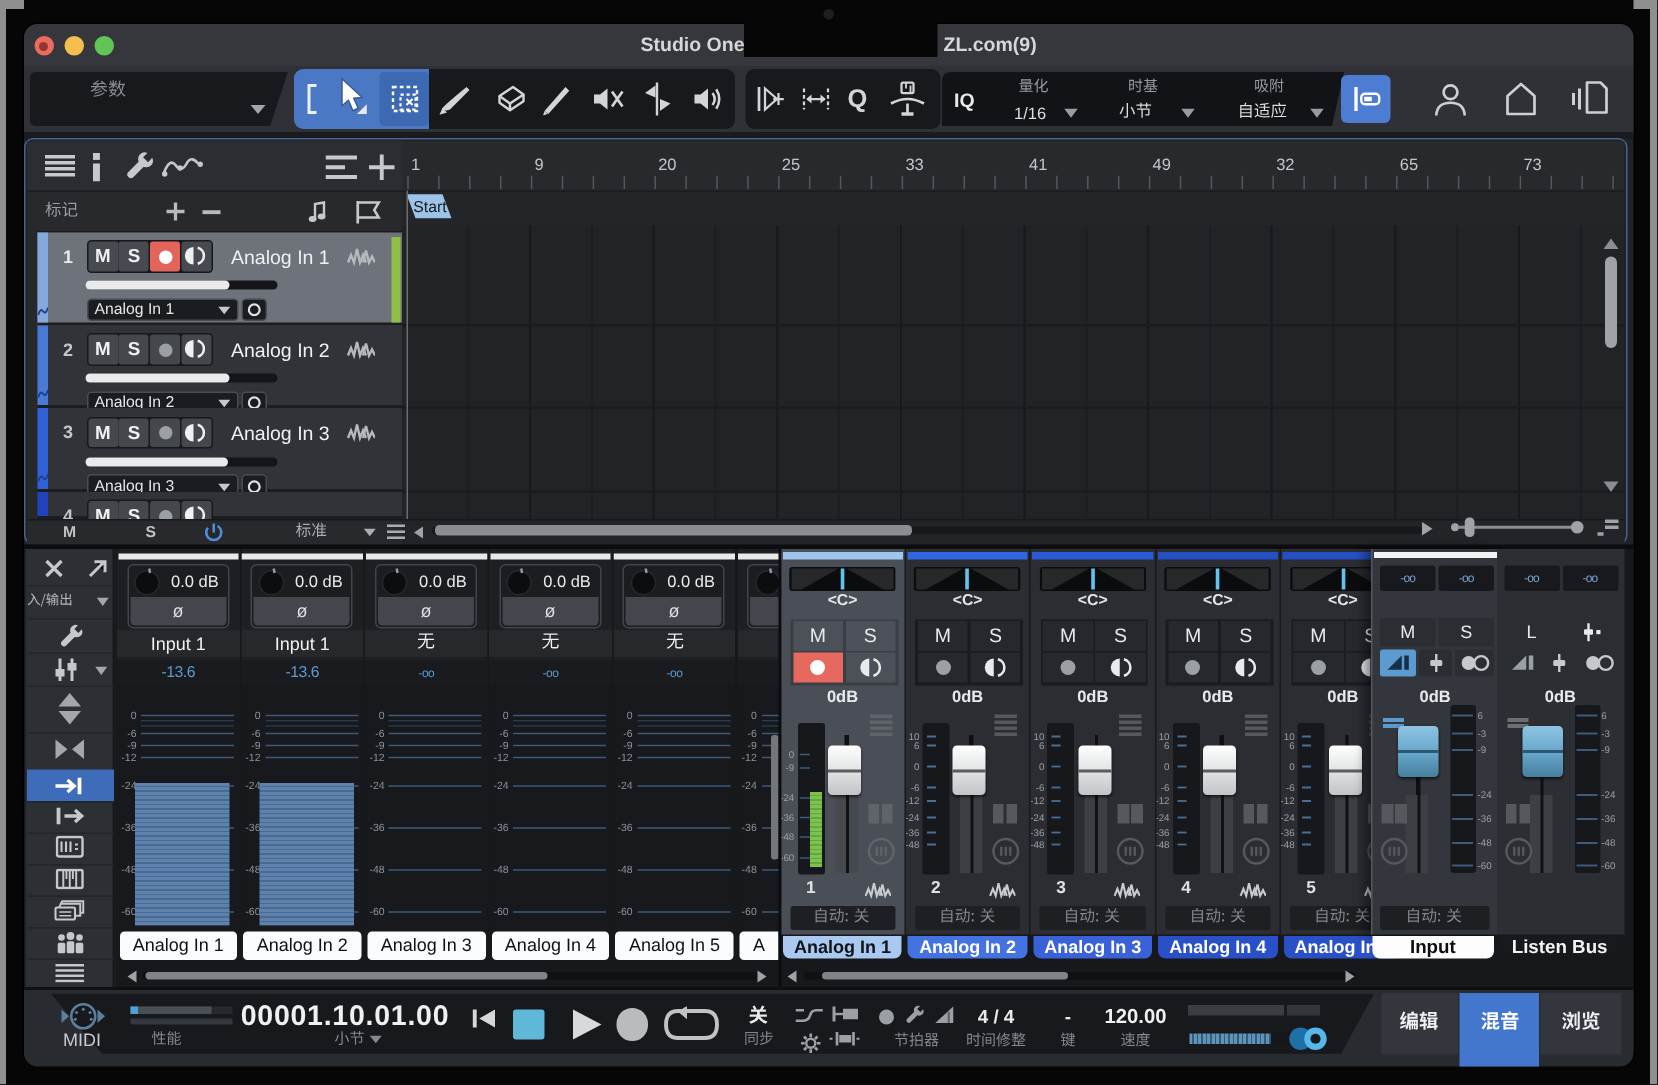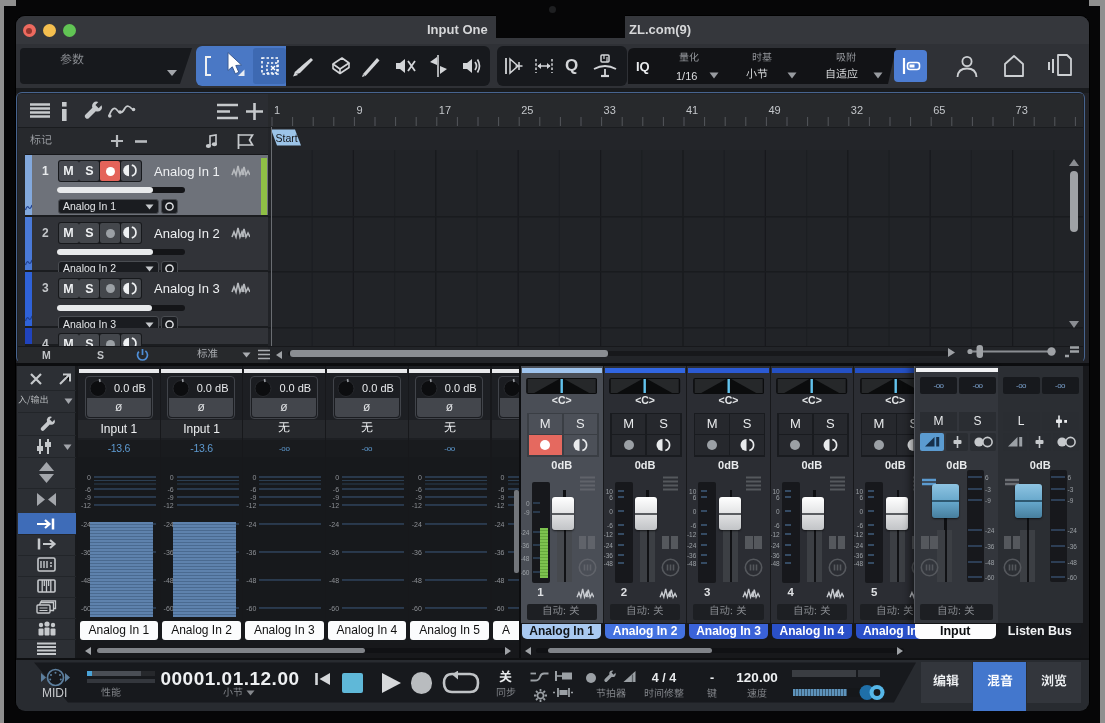--- a/index.html
+++ b/index.html
@@ -56,21 +56,21 @@
 <div style="position:absolute;left:0px;top:0px;width:4px;height:723px;background:#8f8f8f;"></div>
 <div style="position:absolute;left:1100px;top:0px;width:5px;height:723px;background:#8f8f8f;"></div>
 <div style="position:absolute;left:0px;top:0px;width:16px;height:6px;background:#8f8f8f;"></div>
 <div style="position:absolute;left:1089px;top:0px;width:16px;height:6px;background:#8f8f8f;"></div>
 <div style="position:absolute;left:15px;top:15px;width:1075px;height:696px;background:#212227;border-radius:10px;border:1px solid #000;overflow:hidden;"></div>
 <div style="position:absolute;left:16px;top:16px;width:1073px;height:28px;background:#35373c;border-radius:9px 9px 0 0;"></div>
 <div style="position:absolute;left:22.5px;top:23.5px;width:13px;height:13px;background:#ed6a5f;border-radius:50%;"></div>
 <div style="position:absolute;left:42.5px;top:23.5px;width:13px;height:13px;background:#f5bf4f;border-radius:50%;"></div>
 <div style="position:absolute;left:62.5px;top:23.5px;width:13px;height:13px;background:#61c454;border-radius:50%;"></div>
 <div style="position:absolute;left:26px;top:27.5px;width:6px;height:6px;background:#93362e;border-radius:50%;"></div>
-<div style="position:absolute;left:427px;top:22px;font-size:13px;color:#d6d7d9;white-space:nowrap;font-weight:bold;">Input One</div>
+<div style="position:absolute;left:427px;top:22px;font-size:13px;color:#d6d7d9;white-space:nowrap;font-weight:bold;">Studio One</div>
 <div style="position:absolute;left:629px;top:22px;font-size:13px;color:#d6d7d9;white-space:nowrap;font-weight:bold;">ZL.com(9)</div>
 <div style="position:absolute;left:16px;top:44px;width:1073px;height:46px;background:#2f3136;"></div>
 <div style="position:absolute;left:496px;top:0px;width:129px;height:38px;background:#060607;"></div>
 <div style="position:absolute;left:549px;top:6px;width:7px;height:7px;background:#1e1f21;border-radius:50%;"></div>
 <svg style="position:absolute;left:20px;top:48px;" width="172" height="36" viewBox="0 0 172 36">
       <path d="M4 0 L172 0 L160 36 L4 36 Q0 36 0 32 L0 4 Q0 0 4 0 Z" fill="#17191d"></path>
     </svg>
 <svg style="position:absolute;left:60.0px;top:53.0px;" width="24.0" height="14.2" viewBox="0 0 24.0 14.2">
       <g fill="#8a8d92">
         <use href="#g0" transform="translate(0.0,10.6) scale(0.01200,-0.01200)"></use>
@@ -245,21 +245,21 @@
       <ellipse cx="3.4" cy="12" rx="2.6" ry="2" fill="#c6c9cc"></ellipse>
       <ellipse cx="9.4" cy="10.3" rx="2.6" ry="2" fill="#c6c9cc"></ellipse>
     </svg>
 <svg style="position:absolute;left:236px;top:133px;" width="18" height="17" viewBox="0 0 18 17">
       <path d="M2.5 1 L2.5 16" stroke="#c6c9cc" stroke-width="1.8"></path>
       <path d="M2.5 2 L16.5 2 L13.5 7 L16.5 12 L2.5 12" fill="none" stroke="#c6c9cc" stroke-width="1.7"></path>
     </svg>
 <div style="position:absolute;left:268px;top:93.5px;width:815px;height:33px;background:#27292c;"></div>
 <div style="position:absolute;left:274px;top:104px;font-size:11px;color:#c3c6ca;white-space:nowrap;">1</div>
 <div style="position:absolute;left:356.4px;top:104px;font-size:11px;color:#c3c6ca;white-space:nowrap;">9</div>
-<div style="position:absolute;left:438.8px;top:104px;font-size:11px;color:#c3c6ca;white-space:nowrap;">17</div>
+<div style="position:absolute;left:438.8px;top:104px;font-size:11px;color:#c3c6ca;white-space:nowrap;">20</div>
 <div style="position:absolute;left:521.2px;top:104px;font-size:11px;color:#c3c6ca;white-space:nowrap;">25</div>
 <div style="position:absolute;left:603.6px;top:104px;font-size:11px;color:#c3c6ca;white-space:nowrap;">33</div>
 <div style="position:absolute;left:686px;top:104px;font-size:11px;color:#c3c6ca;white-space:nowrap;">41</div>
 <div style="position:absolute;left:768.4px;top:104px;font-size:11px;color:#c3c6ca;white-space:nowrap;">49</div>
 <div style="position:absolute;left:850.8px;top:104px;font-size:11px;color:#c3c6ca;white-space:nowrap;">32</div>
 <div style="position:absolute;left:933.2px;top:104px;font-size:11px;color:#c3c6ca;white-space:nowrap;">65</div>
 <div style="position:absolute;left:1015.6px;top:104px;font-size:11px;color:#c3c6ca;white-space:nowrap;">73</div>
 <svg style="position:absolute;left:271px;top:117px;" width="815" height="9" viewBox="0 0 815 9">
       <path d="M1.0 0 L1.0 9" stroke="#54575c" stroke-width="1"></path>
       <path d="M21.6 0 L21.6 9" stroke="#54575c" stroke-width="1"></path>
@@ -1310,21 +1310,21 @@
 <div style="position:absolute;left:87px;top:671px;width:68px;height:4.5px;background:#26282c;"></div>
 <div style="position:absolute;left:87px;top:671px;width:54px;height:4.5px;background:#4a4e55;"></div>
 <div style="position:absolute;left:87px;top:671px;width:4.5px;height:4.5px;background:#4aa3d8;"></div>
 <div style="position:absolute;left:87px;top:678.5px;width:68px;height:4.5px;background:#34373d;"></div>
 <svg style="position:absolute;left:100.5px;top:687.1px;" width="20.0" height="11.8" viewBox="0 0 20.0 11.8">
       <g fill="#85888d">
         <use href="#g24" transform="translate(0.0,8.8) scale(0.01000,-0.01000)"></use>
         <use href="#g25" transform="translate(10.0,8.8) scale(0.01000,-0.01000)"></use>
       </g>
     </svg>
-<div style="position:absolute;left:230px;top:678px;transform:translate(-50%,-50%);font-size:19px;color:#eef0f2;white-space:nowrap;line-height:1;font-weight:bold;letter-spacing:0.5px;">00001.01.12.00</div>
+<div style="position:absolute;left:230px;top:678px;transform:translate(-50%,-50%);font-size:19px;color:#eef0f2;white-space:nowrap;line-height:1;font-weight:bold;letter-spacing:0.5px;">00001.10.01.00</div>
 <svg style="position:absolute;left:223.0px;top:686.6px;" width="20.0" height="11.8" viewBox="0 0 20.0 11.8">
       <g fill="#85888d">
         <use href="#g6" transform="translate(0.0,8.8) scale(0.01000,-0.01000)"></use>
         <use href="#g7" transform="translate(10.0,8.8) scale(0.01000,-0.01000)"></use>
       </g>
     </svg>
 <svg style="position:absolute;left:246px;top:690px;" width="9" height="6" viewBox="0 0 9 6">
       <path d="M0.5 0.5 L8.5 0.5 L4.5 5.5 Z" fill="#85888d"></path>
     </svg>
 <svg style="position:absolute;left:314px;top:672px;" width="18" height="14" viewBox="0 0 18 14">

